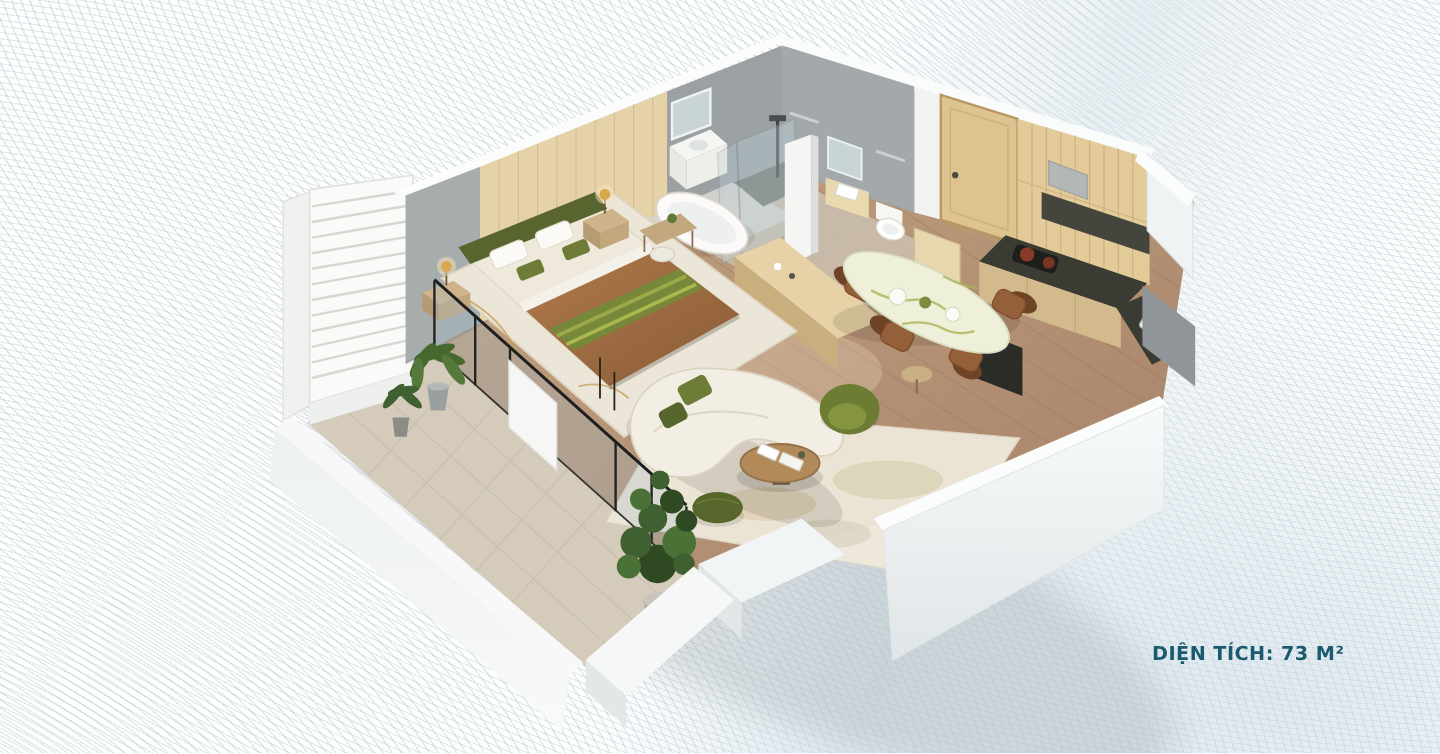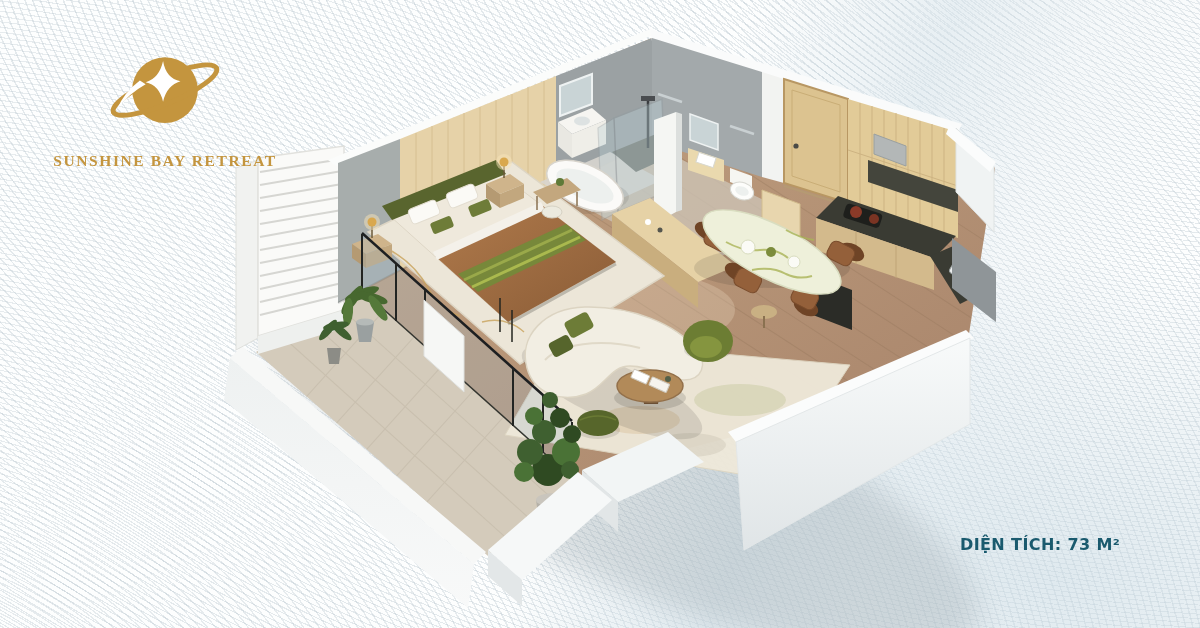--- a/index.html
+++ b/index.html
@@ -432,29 +432,15 @@
       <polygon points="952,238 996,272 996,322 952,288" fill="#8f9598"></polygon>
       <polygon points="728,432 966,330 974,338 736,442" fill="#fbfcfc"></polygon>
       <polygon points="736,442 970,338 970,424 744,550" fill="url(#gWall)" stroke="#e3e7e8" stroke-width="1"></polygon>
       <polygon points="582,470 668,432 704,462 618,502" fill="#f2f5f5"></polygon>
       <polygon points="582,470 618,502 618,532 582,500" fill="#e2e6e7"></polygon>
       <polygon points="488,550 578,472 612,500 522,580" fill="#f6f8f8"></polygon>
       <polygon points="488,550 522,580 522,606 488,576" fill="#e3e7e8"></polygon>
     </g>
   </svg>
 
-  <div class="brand">
-    <svg width="220" height="116" viewBox="0 0 220 120">
-      <g transform="rotate(-23 110 58)">
-        <path d="M 52,58 A 58 14 0 0 1 168,58" fill="none" stroke="#C4953E" stroke-width="5" stroke-linecap="round"></path>
-      </g>
-      <circle cx="110" cy="58" r="34" fill="#C4953E"></circle>
-      <g transform="rotate(-23 110 58)">
-        <path d="M 52,58 A 58 14 0 0 0 168,58" fill="none" stroke="#C4953E" stroke-width="5" stroke-linecap="round"></path>
-      </g>
-      <path fill="#ffffff" d="M 108,28 Q 111,46 126,49 Q 112,53 108,70 Q 104,53 90,50 Q 104,46 108,28 Z"></path>
-      <path fill="#ffffff" d="M 90,52 Q 72,62 60,78 Q 68,60 84,48 Z"></path>
-    </svg>
-    <div class="brand-name">SUNSHINE BAY RETREAT</div>
-  </div>
 
   <div class="area">DIỆN TÍCH: 73 M²</div>
 </div>
 
 </body></html>

